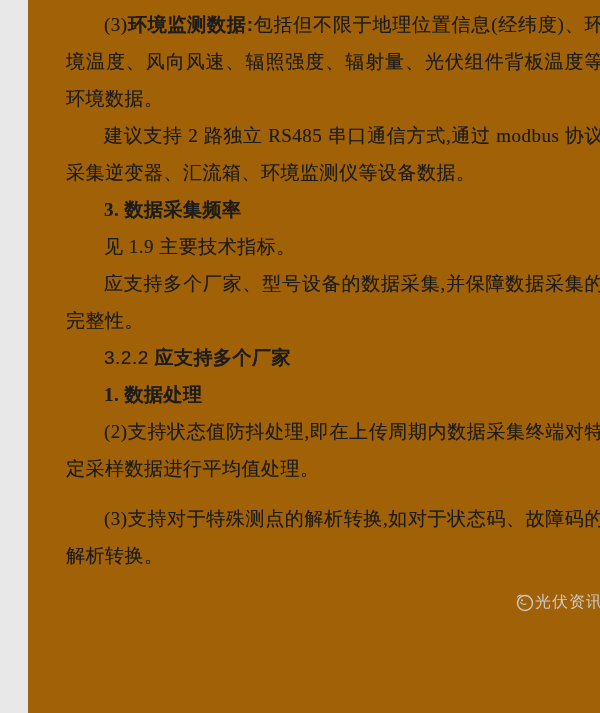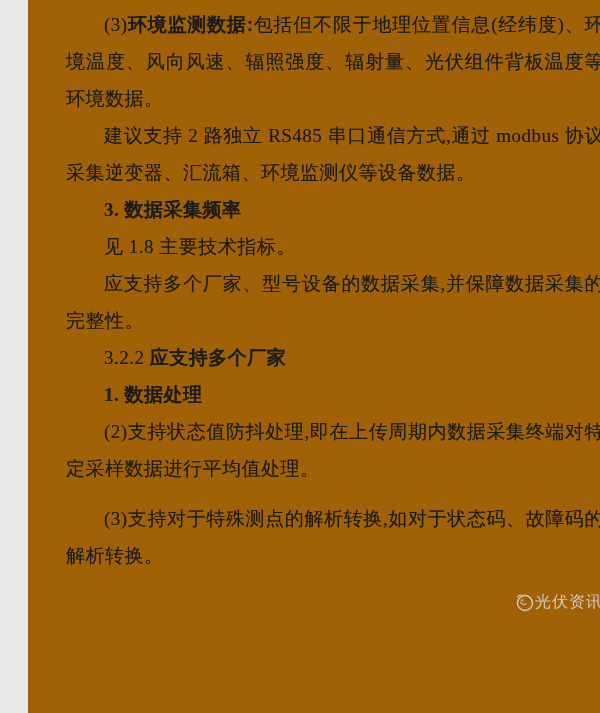--- a/index.html
+++ b/index.html
@@ -37,21 +37,21 @@
   }
   .seg-bold {
     font-family: "Liberation Sans", "DejaVu Sans", sans-serif;
     font-weight: 700;
   }
   .seg-num {
     font-family: "Liberation Serif", "DejaVu Serif", serif;
     font-weight: 700;
   }
   .seg-serifnum {
-    font-family: Liberation Serif, serif;
+    font-family: Liberation Sans, sans-serif;
     font-weight: 400;
   }
   .watermark {
     position: absolute;
     left: 486px;
     top: 592px;
     display: flex;
     align-items: center;
     gap: 0;
     font-family: "Liberation Sans", "DejaVu Sans", sans-serif;
@@ -63,21 +63,21 @@
 </style>
 </head>
 <body>
 
 <div class="page" style="background: #a16207; margin-left: 28px;">
 
   <div class="doc" id="doc" style="color: rgb(28, 28, 28);">
       <p><span class="seg-body">(3)</span><span class="seg-bold">环境监测数据:</span><span class="seg-body">包括但不限于地理位置信息(经纬度)、环境温度、风向风速、辐照强度、辐射量、光伏组件背板温度等环境数据。</span></p>
       <p><span class="seg-body">建议支持 2 路独立 RS485 串口通信方式,通过 modbus 协议采集逆变器、汇流箱、环境监测仪等设备数据。</span></p>
       <p><span class="seg-num">3. </span><span class="seg-bold">数据采集频率</span></p>
-      <p><span class="seg-body">见 1.8 主要技术指标。</span></p>
+      <p><span class="seg-body">见 1.9 主要技术指标。</span></p>
       <p><span class="seg-body">应支持多个厂家、型号设备的数据采集,并保障数据采集的完整性。</span></p>
       <p><span class="seg-serifnum">3.2.2 </span><span class="seg-bold">应支持多个厂家</span></p>
       <p><span class="seg-num">1. </span><span class="seg-bold">数据处理</span></p>
       <p><span class="seg-body">(2)支持状态值防抖处理,即在上传周期内数据采集终端对特定采样数据进行平均值处理。</span></p>
       <p class="gap-before"><span class="seg-body">(3)支持对于特殊测点的解析转换,如对于状态码、故障码的解析转换。</span></p>
     </div>
 
   <div class="watermark" style="color: rgb(204, 204, 204);">
     <svg width="21" height="21" viewBox="0 0 21 21" fill="none" xmlns="http://www.w3.org/2000/svg">
       <circle cx="11" cy="11" r="7.5" stroke="#cccccc" stroke-width="1.4"></circle>

